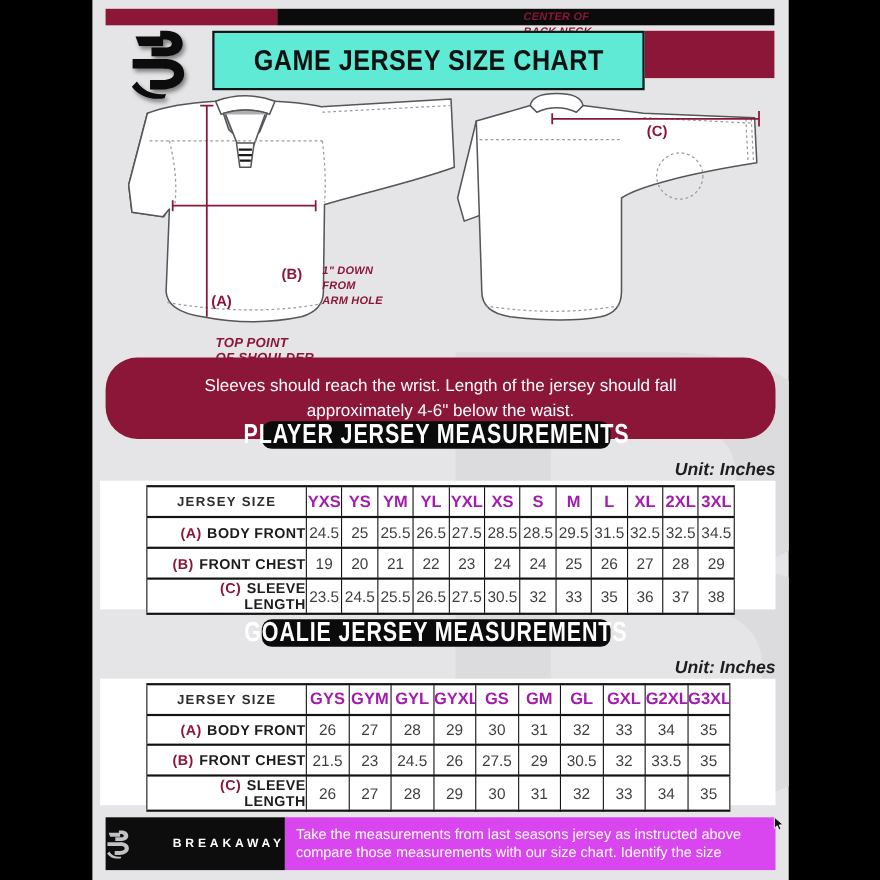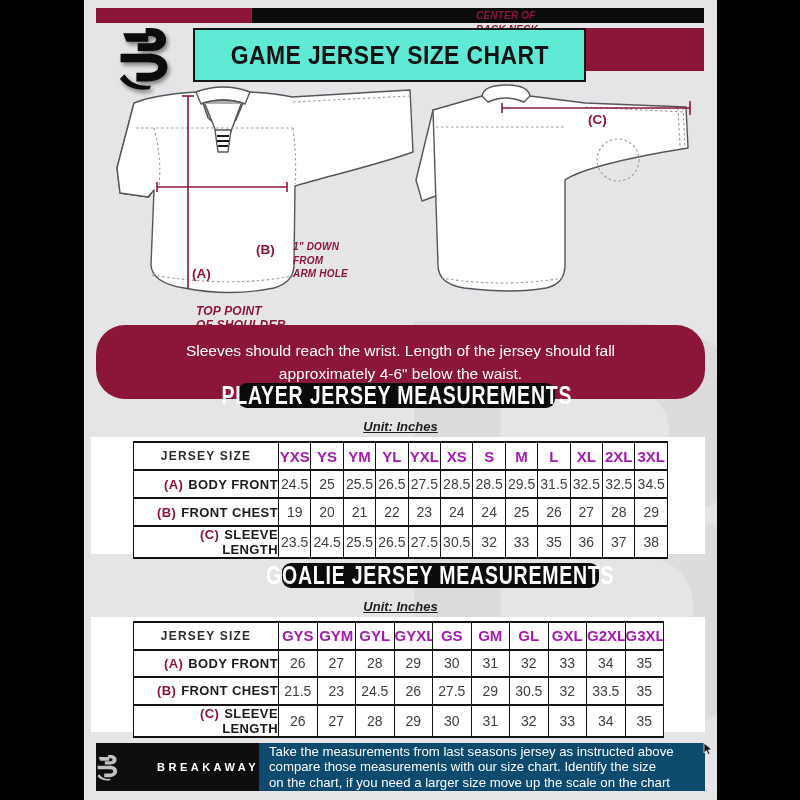--- a/index.html
+++ b/index.html
@@ -26,39 +26,39 @@
   .anno.pt{font-weight:bold;font-size:13.5px;}
   
   .notice{left:12px;top:325px;width:609px;height:74px;background:#8b1638;z-index:2;
           display:flex;align-items:center;justify-content:center;text-align:center;border-radius:29px;}
   .notice div{color:#fff;font-size:15.5px;line-height:23px;font-weight:400;white-space:pre-line;}
   
   .black-banner{background:#0b0b0b;border-radius:9px;z-index:2;left:154px;width:317px;height:25px;
                 display:flex;align-items:center;justify-content:center;}
   .black-banner span{color:#fff;font-weight:bold;font-size:25px;letter-spacing:1px;white-space:nowrap;
                      display:inline-block;transform:scaleX(.78);}
-  .unit{left:12px;width:609px;text-align:center;z-index:2;font-weight:bold;font-style:italic;
-        font-size:13px;color:#1d1d1d;text-decoration:underline;}
+  .unit{left:12px;width:609px;text-align:right;z-index:2;font-weight:bold;font-style:italic;
+        font-size:16px;color:#1d1d1d;}
   .white-strip{left:7px;width:614px;background:#fff;z-index:1;}
   
   table.meas{border-collapse:collapse;table-layout:fixed;z-index:2;position:absolute;background:#fff;}
   table.meas th,table.meas td{border-left:1.6px solid #131313;border-right:1.6px solid #131313;
        text-align:center;padding:0;overflow:hidden;}
   table.meas tr{border-top:2.6px solid #131313;border-bottom:2.6px solid #131313;}
   table.meas th{font-size:15px;font-weight:bold;color:#a21caf;}
   table.meas th.corner{font-size:12px;font-weight:600;letter-spacing:1.2px;color:#2e2e2e;}
   table.meas td{font-size:14px;color:#3f3f3f;}
   table.meas td.rowlabel{text-align:right;padding-left:14px;font-size:13px;font-weight:600;
        letter-spacing:.4px;color:#1c1c1c;}
   table.meas td.rowlabel .key{color:#8b1638;font-weight:bold;margin-right:5px;}
   
   .footer-black{left:12px;top:743px;width:163px;height:48px;background:#0d0d0d;z-index:2;
       display:flex;align-items:center;justify-content:center;gap:7px;}
   .footer-black .word{color:#fff;font-weight:bold;font-size:11px;letter-spacing:3.5px;padding-left:32px;}
-  .footer-maroon{left:175px;top:743px;width:446px;height:48px;background:#0c4a6e;z-index:2;
+  .footer-maroon{left:175px;top:743px;width:446px;height:48px;background:#d946ef;z-index:2;
       display:flex;flex-direction:column;justify-content:center;padding-left:10px;box-sizing:border-box;}
   .footer-maroon div{color:#fff;font-size:13.2px;line-height:15.6px;font-weight:500;white-space:nowrap;}
   .cursor{left:619px;top:742px;z-index:5;}
 </style>
 </head>
 <body>
 
 <svg width="0" height="0" style="position:absolute">
   <defs>
     <symbol id="bkw-logo" viewBox="0 0 80 100">
@@ -250,21 +250,21 @@
             <td>32</td>
             <td>33</td>
             <td>35</td>
             <td>36</td>
             <td>37</td>
             <td>38</td>
           </tr>
         </tbody>
       </table>
 
-    <div class="abs black-banner" style="top:563px;margin-left:44px;">
+    <div class="abs black-banner" style="top:563px;">
       <span>GOALIE JERSEY MEASUREMENTS</span>
     </div>
     <div class="abs unit" style="top:599px;">Unit: Inches</div>
     <div class="abs white-strip" style="top:617px;height:115px;"></div>
     <table class="meas" style="left:49px;top:621px;width:531px;">
         <colgroup>
           <col style="width: 145px;">
           <col>
           <col>
           <col>
@@ -336,21 +336,20 @@
 
     <div class="abs footer-black">
       <svg width="26" height="32" viewBox="0 0 80 100" style="color:#c2c2c4;">
         <use href="#bkw-logo"></use>
       </svg>
       <span class="word">BREAKAWAY</span>
     </div>
     <div class="abs footer-maroon">
       <div>Take the measurements from last seasons jersey as instructed above</div>
       <div>compare those measurements with our size chart. Identify the size</div>
-      <div>on the chart, if you need a larger size move up the scale on the chart</div>
     </div>
 
     <svg class="abs cursor" width="11" height="14" viewBox="0 0 11 14">
       <path d="M1,1 L1,11 L3.5,8.7 L5.2,12.5 L7,11.6 L5.3,8 L9,7.8 Z" fill="#111" stroke="#f5f5f5" stroke-width="0.8"></path>
     </svg>
 
   </div>
 </div>
 
 </body></html>

